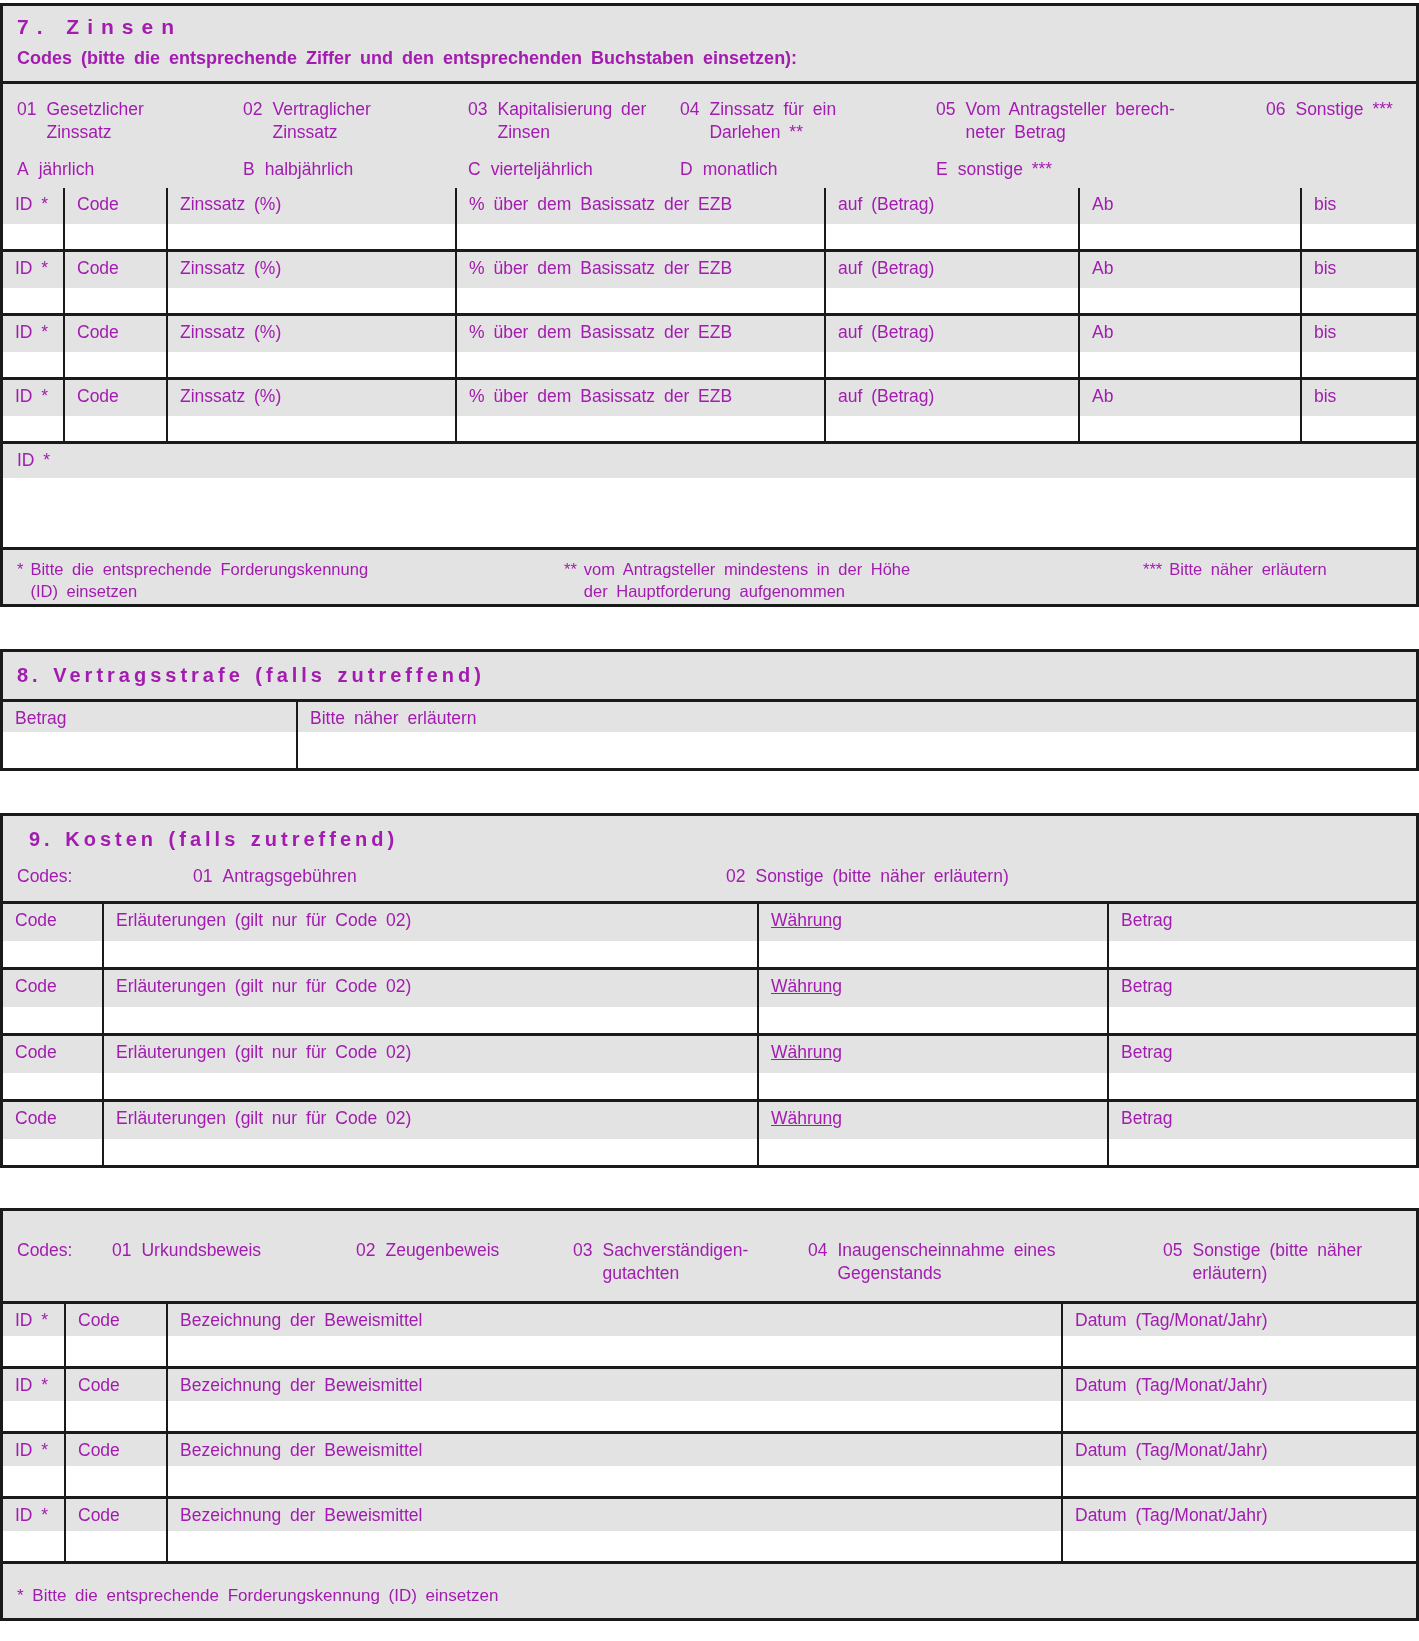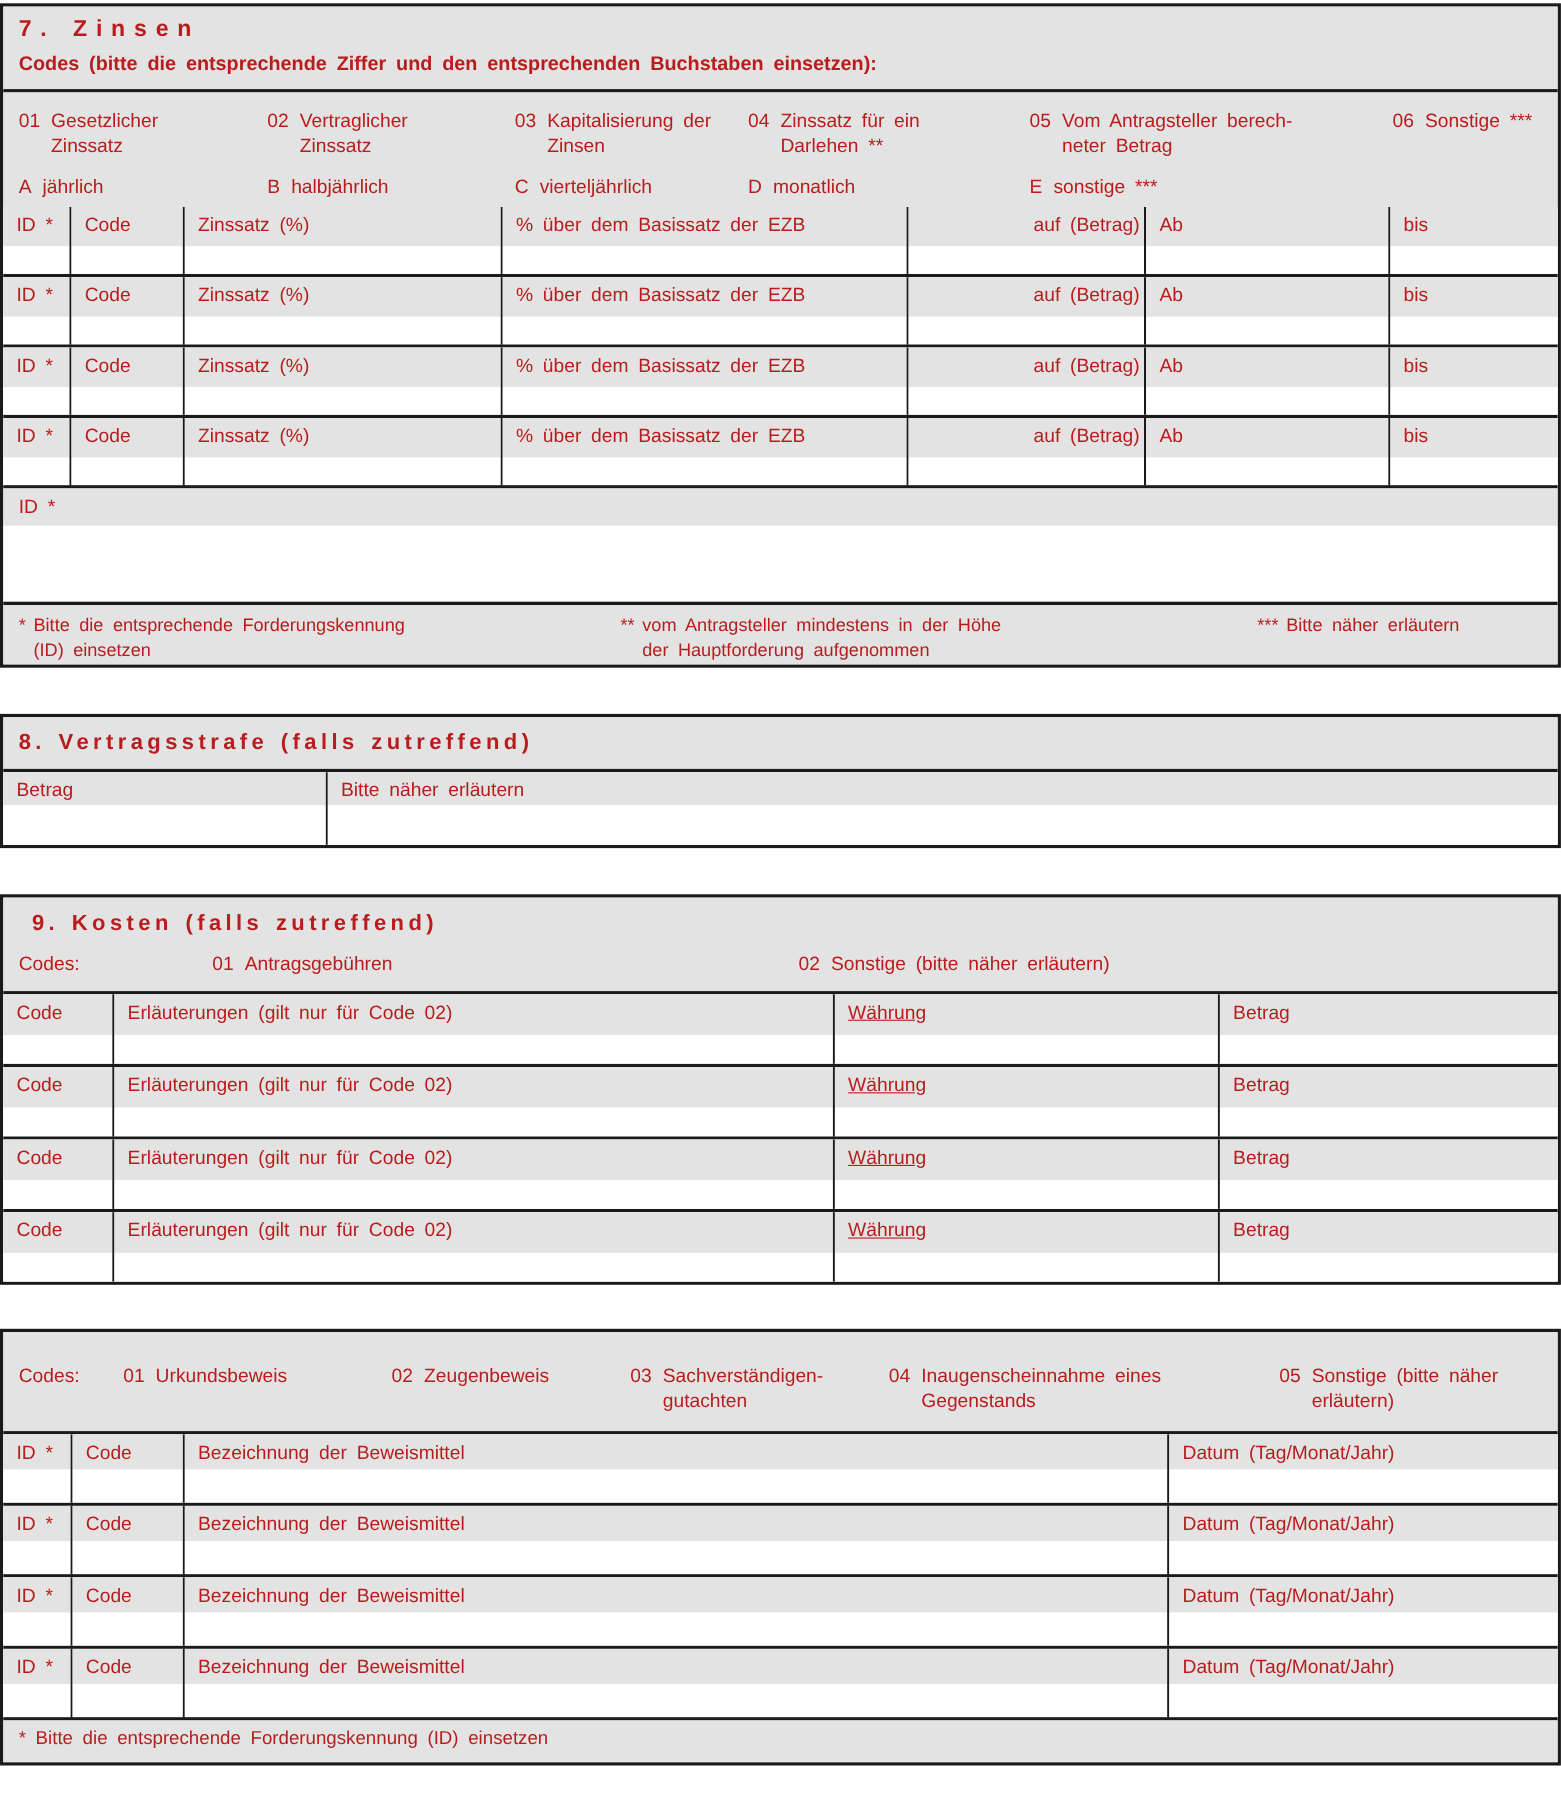--- a/index.html
+++ b/index.html
@@ -1,21 +1,21 @@
 <!DOCTYPE html>
 <html><head>
 <meta charset="utf-8">
 <style>
   * { box-sizing: border-box; }
   html,body { margin:0; padding:0; background:#ffffff; }
   .page {
     width:1419px; height:1641px; position:relative;
     padding-top:3px; background:#ffffff;
     font-family:"Liberation Sans","DejaVu Sans",sans-serif;
-    color:#b91c1c; font-size:17.5px; word-spacing:4px;
+    color:#a21caf; font-size:17.5px; word-spacing:4px;
   }
   .sec { border:3px solid #1a1a1a; background:#ffffff; }
   .sec7 { margin-bottom:42px; }
   .sec8 { margin-bottom:42px; }
   .sec9 { margin-bottom:40px; }
 
   
   .sec-head { background:#e3e3e3; border-bottom:3px solid #1a1a1a; }
   .sec7-head { padding:9px 14px 12px 14px; }
   .sec-title { font-weight:bold; font-size:21px; letter-spacing:8px; word-spacing:2px; }
@@ -32,21 +32,21 @@
   
   .tgroup { display:flex; border-bottom:3px solid #1a1a1a; background:#ffffff; }
   .tgroup.last { border-bottom:none; }
   .tcell { border-right:2px solid #1a1a1a; }
   .tcell.nobr { border-right:none; }
   .tlabel { background:#e3e3e3; padding:6px 4px 0 12px; overflow:hidden; white-space:nowrap; }
   .tblank { background:#ffffff; }
 
   
   .c7a{width:62px;} .c7b{width:103px;} .c7c{width:289px;} .c7d{width:369px;}
-  .c7e{width:216px;text-align:right;} .c7f{width:222px;} .c7g{flex:1;}
+  .c7e{width:254px;} .c7f{width:222px;} .c7g{flex:1;}
   .g7 .tlabel{height:36px;} .g7 .tblank{height:25px;}
 
   
   .explain-head { display:flex; gap:32px; background:#e3e3e3; height:34px; padding:6px 0 0 14px; }
   .explain-space { height:72px; background:#ffffff; border-bottom:3px solid #1a1a1a; }
 
   
   .footnotes7 { position:relative; height:54px; background:#e3e3e3; font-size:16.5px; }
   .fn-item { position:absolute; top:8px; display:flex; gap:7px; line-height:1.35; }
   .fn-marker { flex:none; }
@@ -65,21 +65,21 @@
   .c9a{width:101px;} .c9b{width:655px;} .c9c{width:350px;text-decoration:underline;} .c9d{flex:1;}
   .g9 .tlabel{height:37px;} .g9 .tblank{height:26px;}
 
   
   .sec10-head { padding:12px 0 12px 0; }
   .sec10-head .sec-title-sm { padding-left:14px; letter-spacing:4px; }
   .codes-line10 { position:relative; height:50px; margin-top:16px; }
   .codes-line10 .code-item { top:0; }
   .c10a{width:63px;} .c10b{width:102px;} .c10c{width:895px;} .c10d{flex:1;}
   .g10 .tlabel{height:32px;} .g10 .tblank{height:30px;}
-  .footnote10 { background:#e3e3e3; padding:6px 14px 12px 14px; font-size:17px; }
+  .footnote10 { background:#e3e3e3; padding:22px 14px 12px 14px; font-size:17px; }
 </style>
 </head>
 <body>
 
 <div class="page">
 
   <div class="sec sec7">
     <div class="sec-head sec7-head">
       <div class="sec-title">7. Zinsen</div>
       <div class="sec-sub">Codes (bitte die entsprechende Ziffer und den entsprechenden Buchstaben einsetzen):</div>

